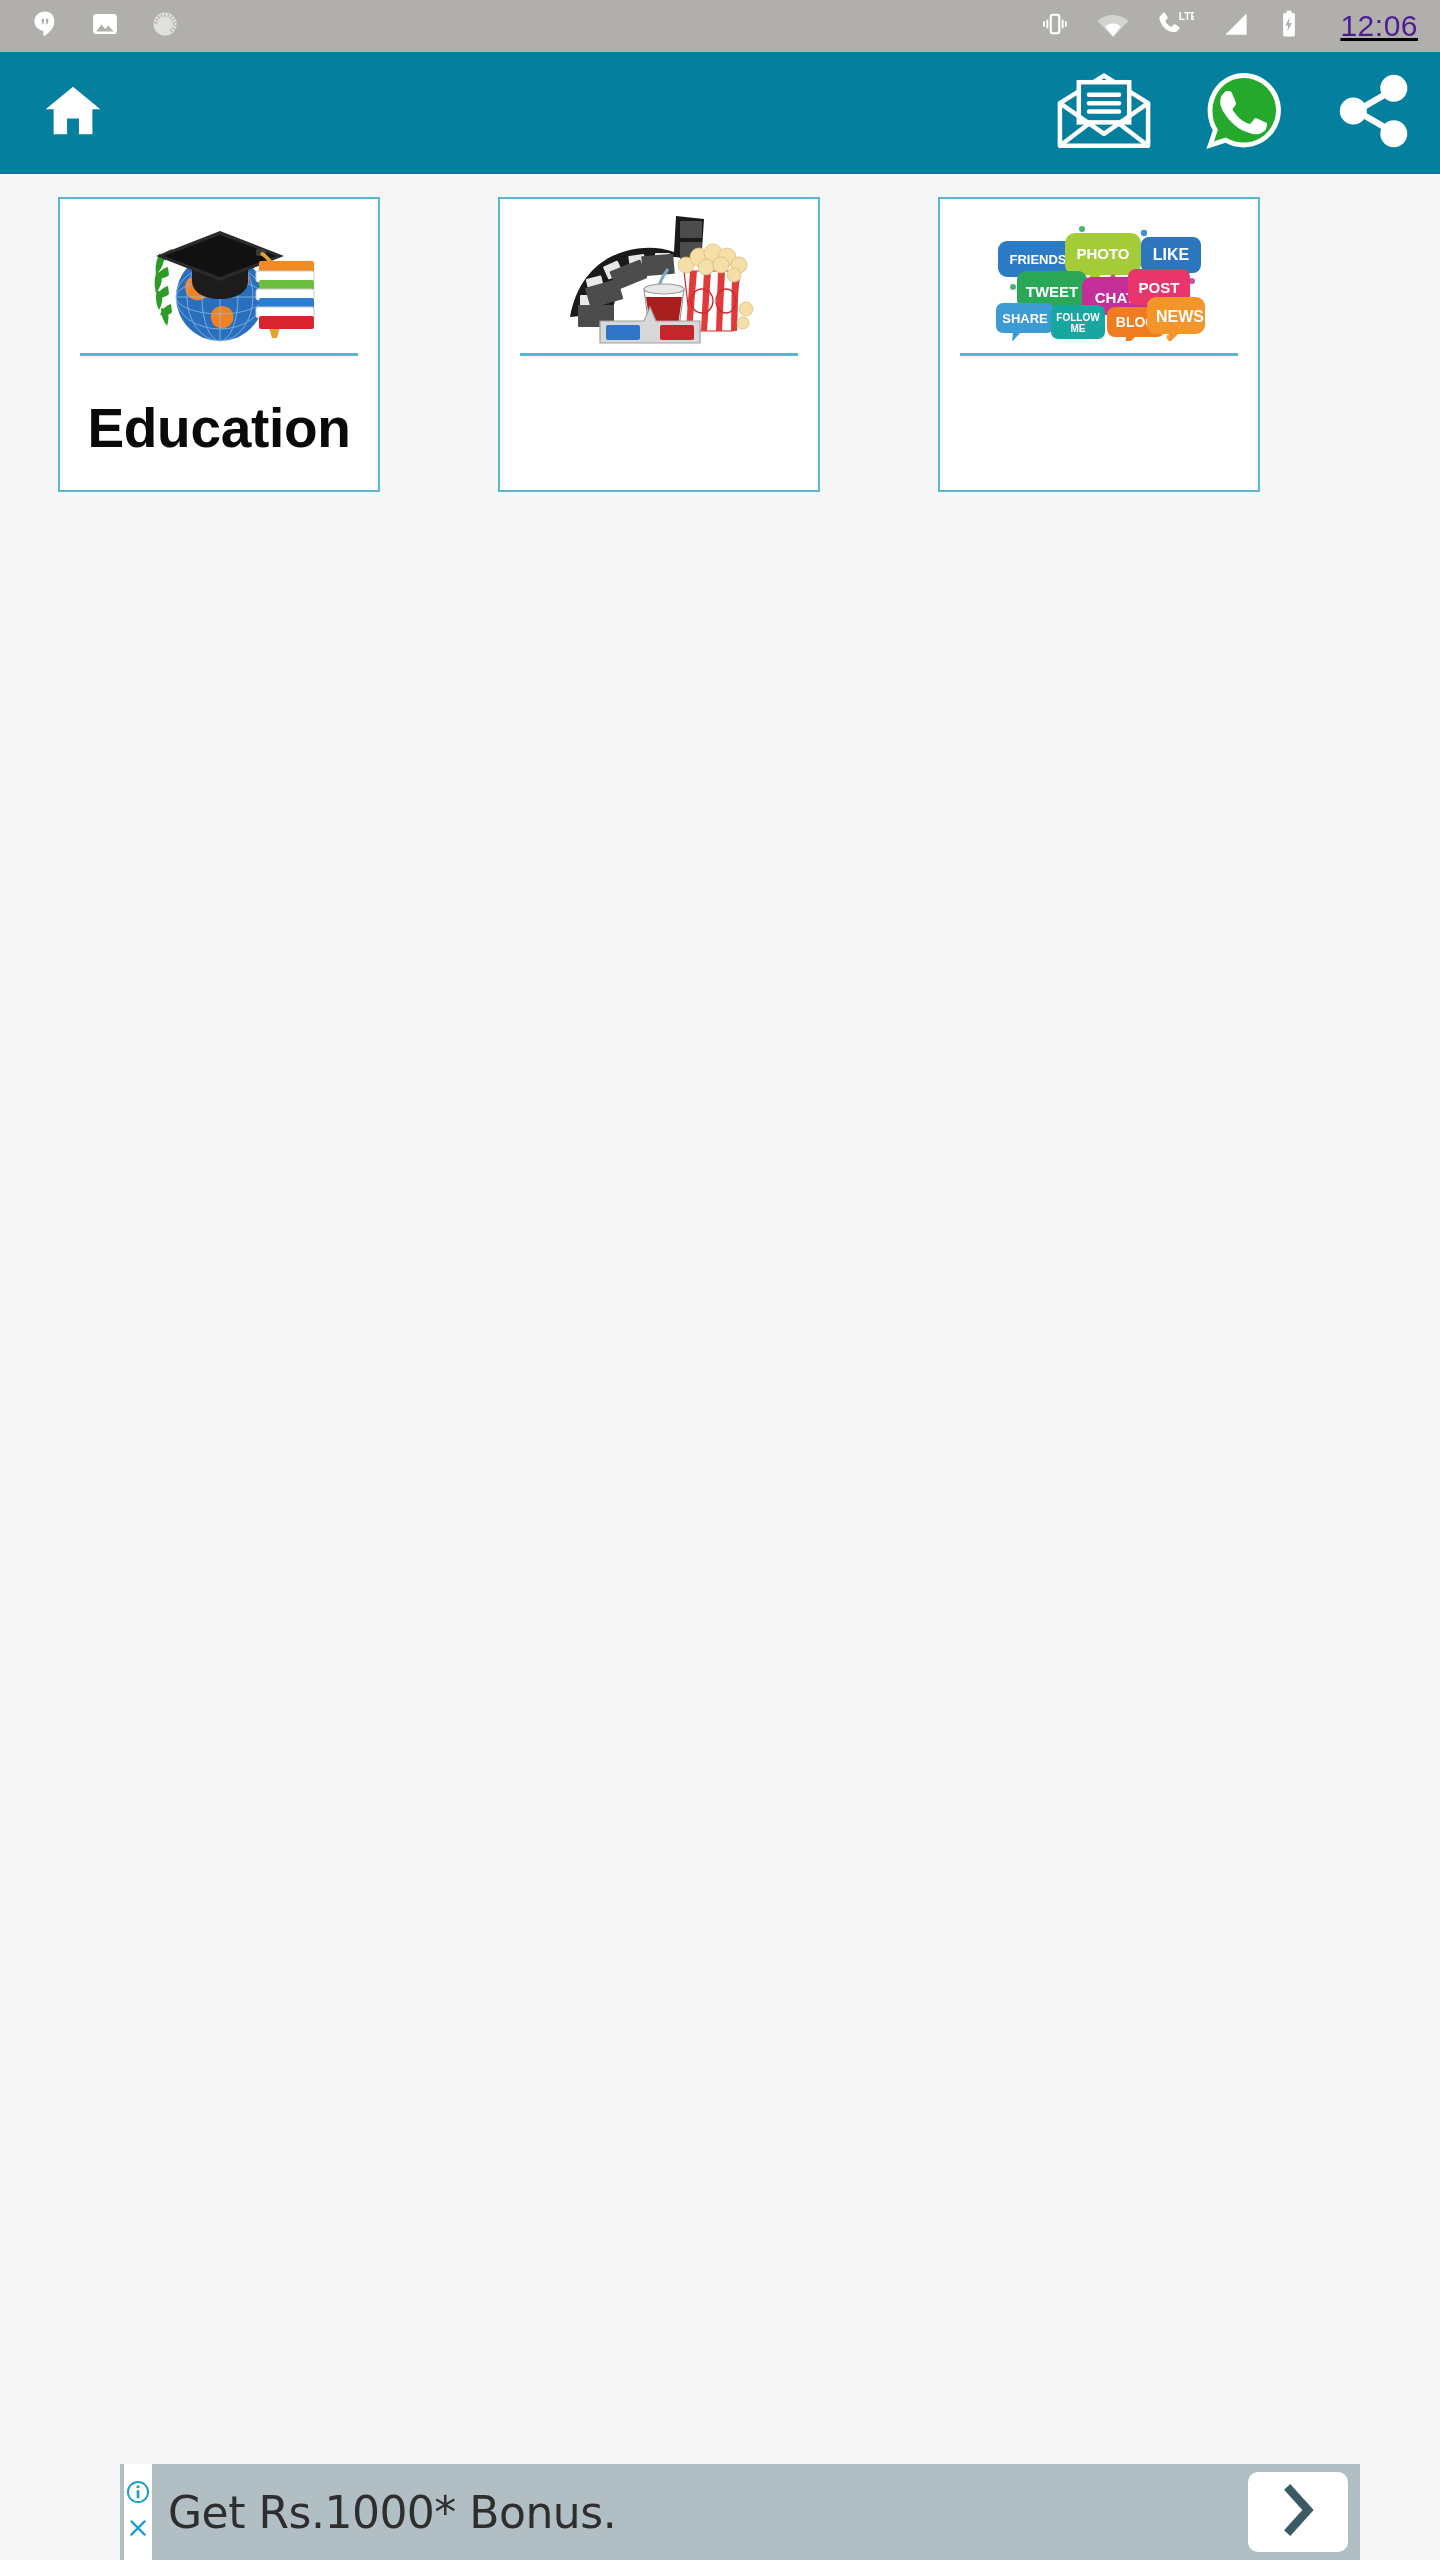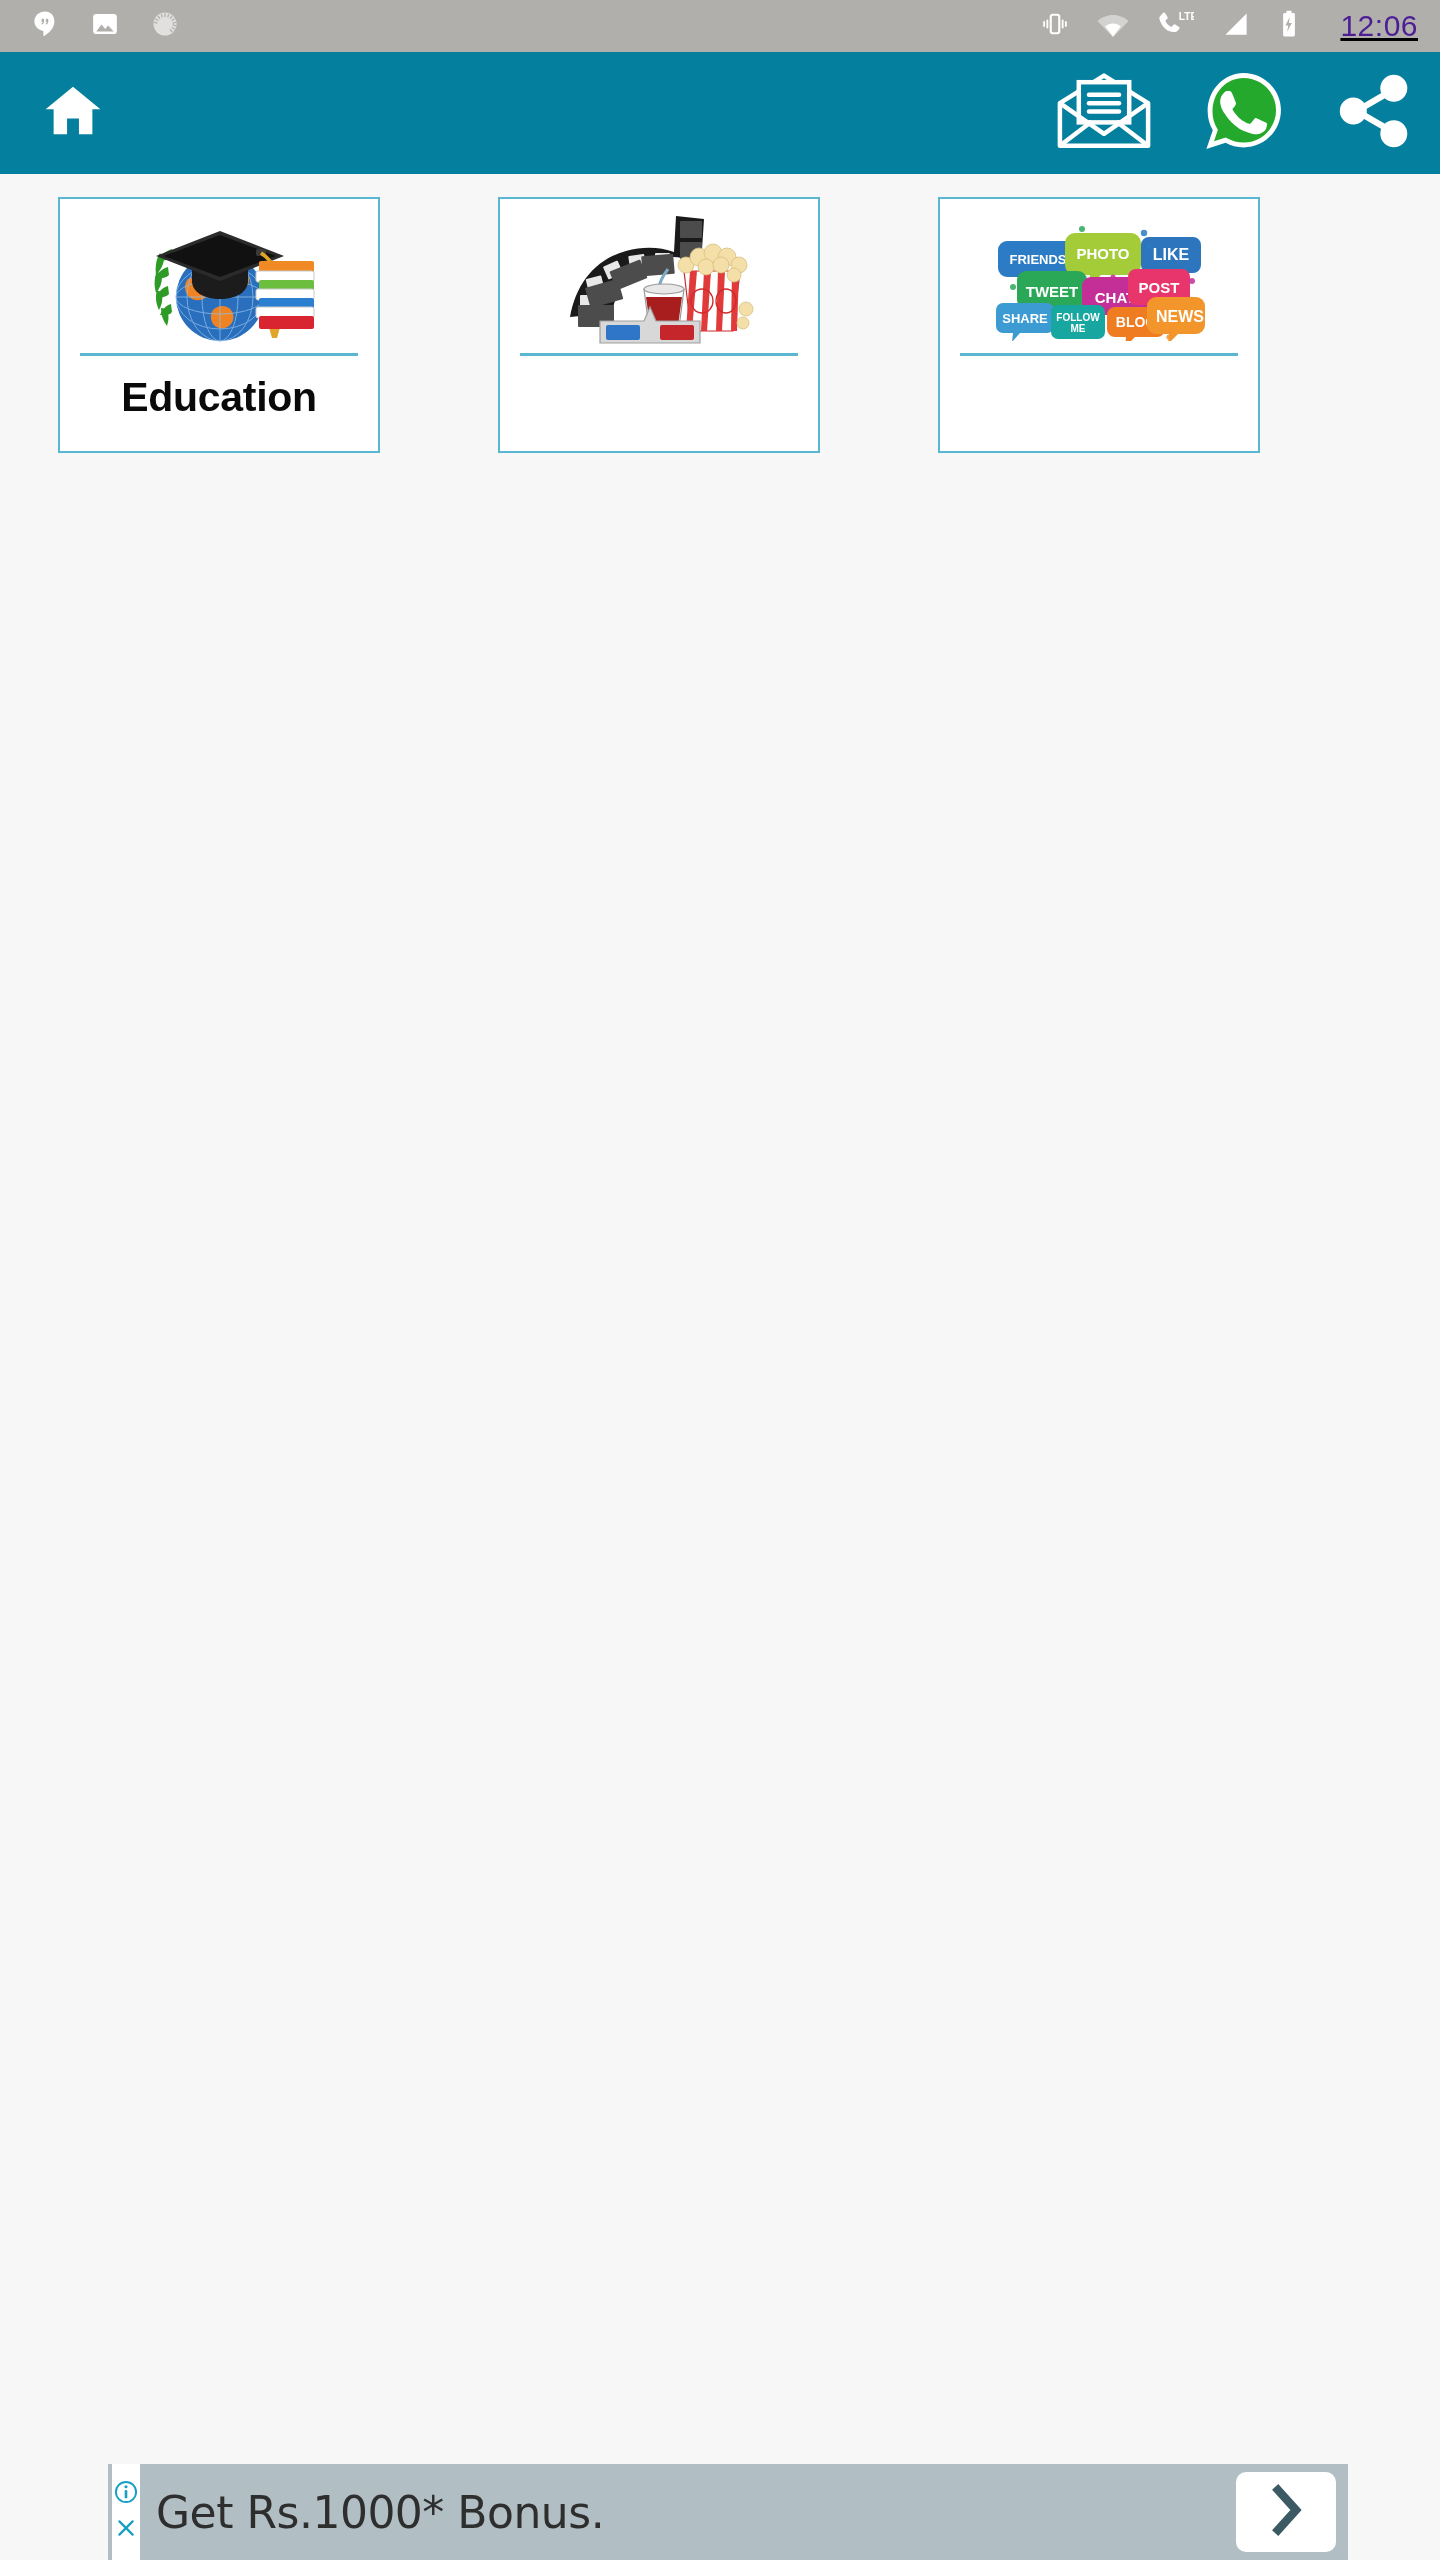--- a/index.html
+++ b/index.html
@@ -66,30 +66,30 @@
     padding:12px 0 0 0;
   }
   .card-divider{
     height:3px;
     background:#5bb7d1;
     margin:0 20px;
   }
   .card-label{
     flex:1;
     display:flex; align-items:center; justify-content:center;
-    font-size:41px; font-weight:bold; color:#0a0a0a;
+    font-size:55px; font-weight:bold; color:#0a0a0a;
     letter-spacing:-0.3px;
-    padding:18px 6px 30px 6px;
+    padding:40px 6px 30px 6px;
     white-space:nowrap;
   }
 
   
   .adbar{
     position:absolute;
-    left:108px; top:2464px;
+    left:120px; top:2464px;
     width:1240px; height:96px;
     background:#b1bec3;
     display:flex; align-items:center;
     padding-left:4px;
   }
   .ad-badges{
     width:28px; display:flex; flex-direction:column;
     align-items:center; justify-content:center; gap:8px;
     background:#ffffff; height:96px; padding:14px 0;
   }

